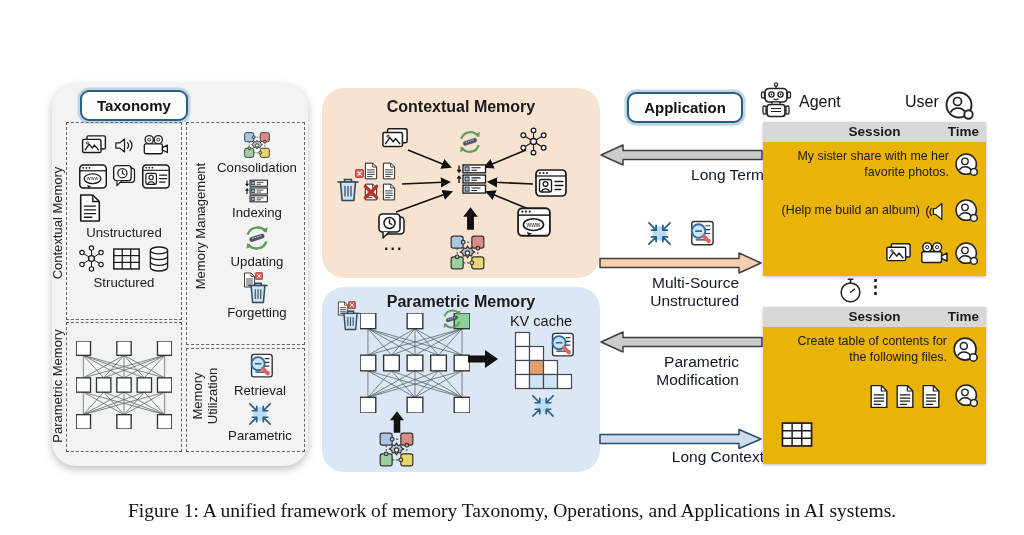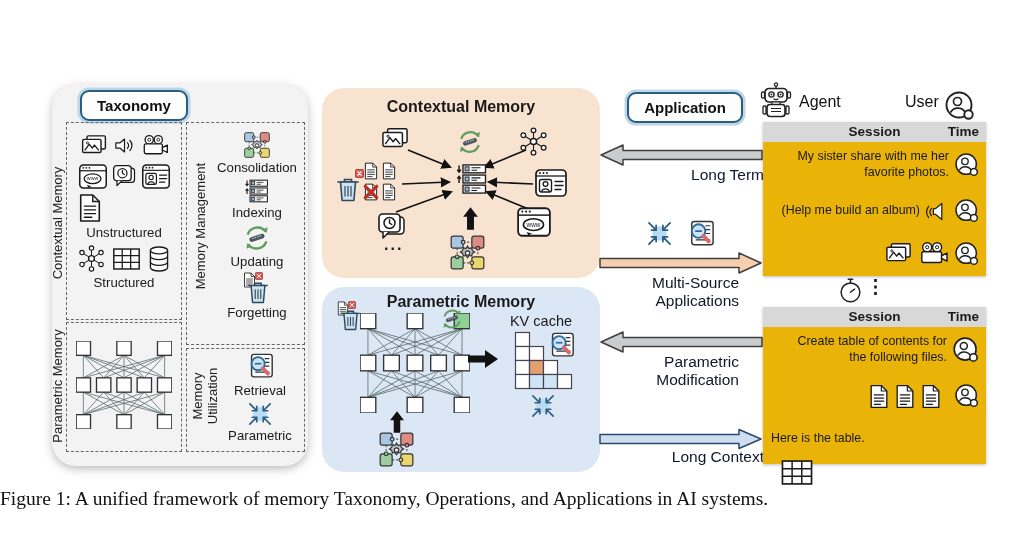--- a/index.html
+++ b/index.html
@@ -32,21 +32,21 @@
   
   .session{position:absolute;width:223px;background:#eab308;box-shadow:0 1px 3px rgba(0,0,0,.25);}
   .session-header{position:relative;height:20px;background:#d8d8d9;font-weight:bold;font-size:13.5px;}
   .session-header .sh{position:absolute;left:0;right:0;text-align:center;top:2px;}
   .session-header .th{position:absolute;right:7px;top:2px;}
   .msgs{display:flex;flex-direction:column;padding:7px 6px 4px 8px;gap:14px;}
   .msg{display:flex;align-items:center;}
   .msg.right{justify-content:flex-end;gap:5px;}
   .msg-txt{font-size:12.4px;line-height:1.25;}
   .msg-txt.r{text-align:right;}
-  .caption{position:absolute;left:0;right:0;top:488px;
+  .caption{position:absolute;left:0;right:0;top:500px;text-align:center;
            font-family:"Liberation Serif",serif;font-size:19.5px;color:#111;}
   svg.icon{display:block;}
   .hdr-label{position:absolute;font-size:16px;color:#111;}
 </style>
 </head>
 <body>
 
 <svg width="0" height="0" style="position:absolute">
  <defs>
   <marker id="mA" viewBox="0 0 10 10" refX="8" refY="5" markerWidth="6.5" markerHeight="6.5" orient="auto-start-reverse">
@@ -551,21 +551,21 @@
       </svg>
     </span>
   <span class="abs" style="left:685px;top:219px;">
       <svg class="icon" width="31" height="31">
         <use href="#s-retrieval"></use>
       </svg>
     </span>
   <svg class="abs" style="left:598px;top:251px;" width="166" height="24">
     <path d="M2 7.5 H141 V2 L163 12 L141 22 V16.5 H2 z" fill="#f5cfae" stroke="#3f3f3f" stroke-width="1.5" stroke-linejoin="round"></path>
   </svg>
-  <div class="red-label" style="left:623px;top:274px;width:116px;">Multi-Source Applications</div>
+  <div class="red-label" style="left:623px;top:274px;width:116px;">Multi-Source Unstructured</div>
 
   <svg class="abs" style="left:598px;top:330px;" width="166" height="24">
     <path d="M164 7.5 H25 V2 L3 12 L25 22 V16.5 H164 z" fill="#c9cdd0" stroke="#3f3f3f" stroke-width="1.5" stroke-linejoin="round"></path>
   </svg>
   <div class="red-label" style="left:623px;top:353px;width:116px;">Parametric Modification</div>
 
   <svg class="abs" style="left:598px;top:428px;" width="166" height="22">
     <path d="M2 6.5 H141 V1.5 L163 11 L141 20.5 V15.5 H2 z" fill="#cfdeee" stroke="#2a4a6b" stroke-width="1.5" stroke-linejoin="round"></path>
   </svg>
   <div class="red-label" style="left:598px;top:448px;width:166px;">Long Context</div>
@@ -666,23 +666,20 @@
             <svg class="icon" width="22" height="25">
               <use href="#s-doc"></use>
             </svg>
           </span>
         <span style="margin-left:8px;">
             <svg class="icon" width="26" height="26">
               <use href="#s-user"></use>
             </svg>
           </span>
       </div>
-      <div class="msg" style="margin-top:8px;">
-        <div class="msg-txt">Here is the table.</div>
-      </div>
       <div class="msg" style="margin-top:-2px;margin-left:6px;">
         <span>
             <svg class="icon" width="40" height="27">
               <use href="#s-table"></use>
             </svg>
           </span>
       </div>
     </div>
   </div>
 

